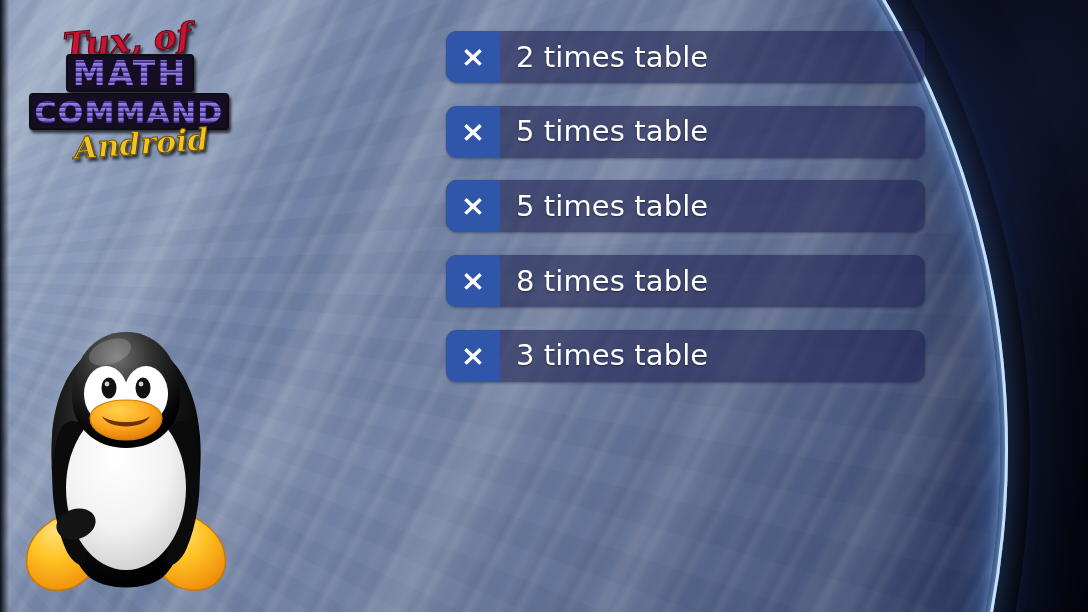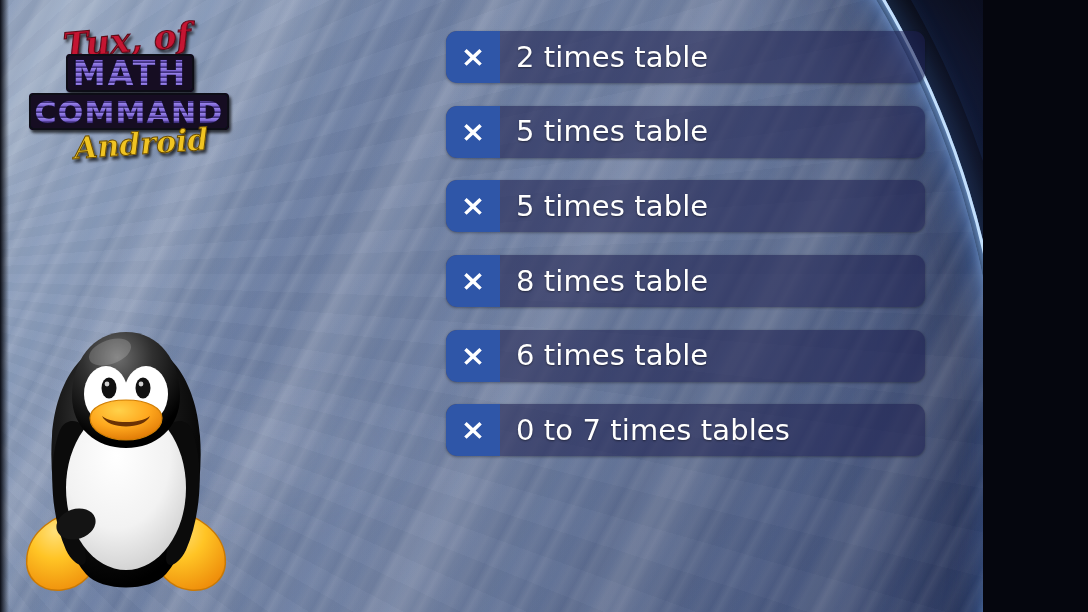--- a/index.html
+++ b/index.html
@@ -6,21 +6,21 @@
   * { margin:0; padding:0; box-sizing:border-box; }
   html, body {
     width:1088px; height:612px;
     overflow:hidden;
     background:#05060e;
     font-family:"DejaVu Sans", sans-serif;
   }
 
   #screen {
     position:relative;
-    width:983px; height:612px;
+    width:1088px; height:612px;
     overflow:hidden;
     background:#404040;
   }
 
   
   .bg-space {
     position:absolute; inset:0;
     background:
       radial-gradient(ellipse 300px 420px at 1040px 90px, #10142c 0%, #07080f 60%, #04050b 100%),
       linear-gradient(115deg, #0a0c1a 0%, #090b18 100%);
@@ -329,26 +329,18 @@
       </span>
       <span class="label">8 times table</span>
     </div>
 
     <div class="menu-item">
       <span class="op">
         <svg width="22" height="22" viewBox="0 0 22 22">
             <path d="M4.6 3 L11 9.1 L17.4 3 L19.8 5.4 L13.6 11.4 L19.8 17.4 L17.4 19.8 L11 13.7 L4.6 19.8 L2.2 17.4 L8.4 11.4 L2.2 5.4 Z" fill="#ffffff"></path>
           </svg>
       </span>
-      <span class="label">6 times table</span>
-    </div>
-
-    <div class="menu-item">
-      <span class="op">
-        <svg width="22" height="22" viewBox="0 0 22 22">
-            <path d="M4.6 3 L11 9.1 L17.4 3 L19.8 5.4 L13.6 11.4 L19.8 17.4 L17.4 19.8 L11 13.7 L4.6 19.8 L2.2 17.4 L8.4 11.4 L2.2 5.4 Z" fill="#ffffff"></path>
-          </svg>
-      </span>
-      <span class="label">0 to 7 times tables</span>
-    </div>
+      <span class="label">3 times table</span>
+    </div>
+
 
   </div>
 </div>
 
 </body></html>

